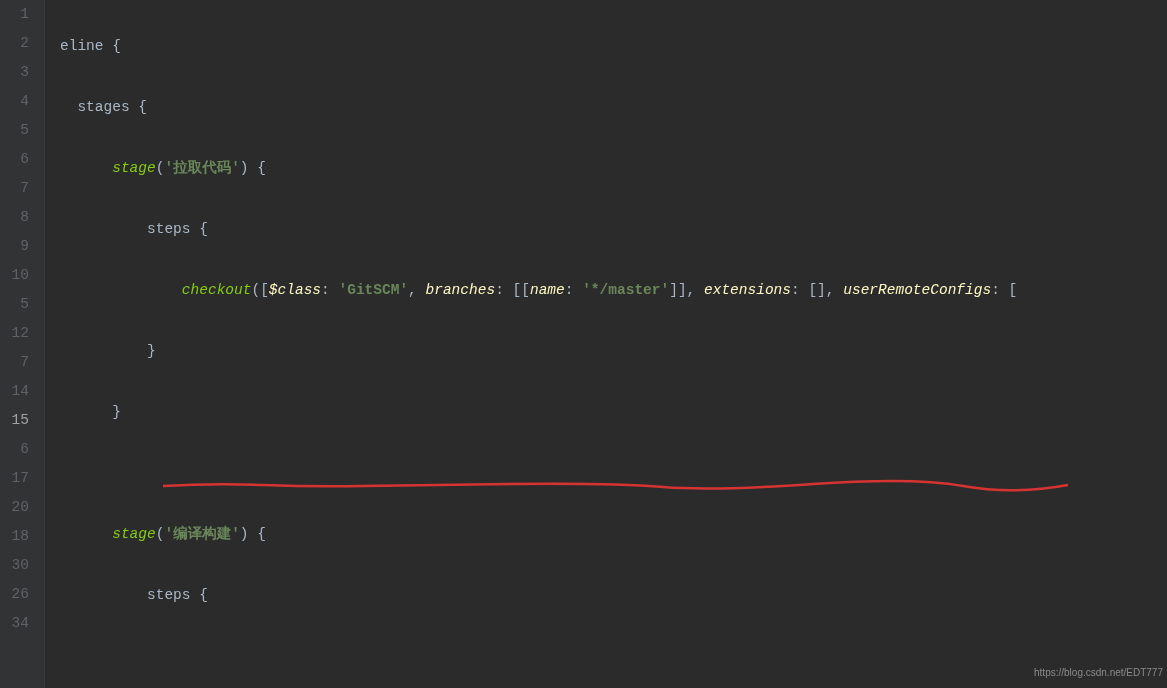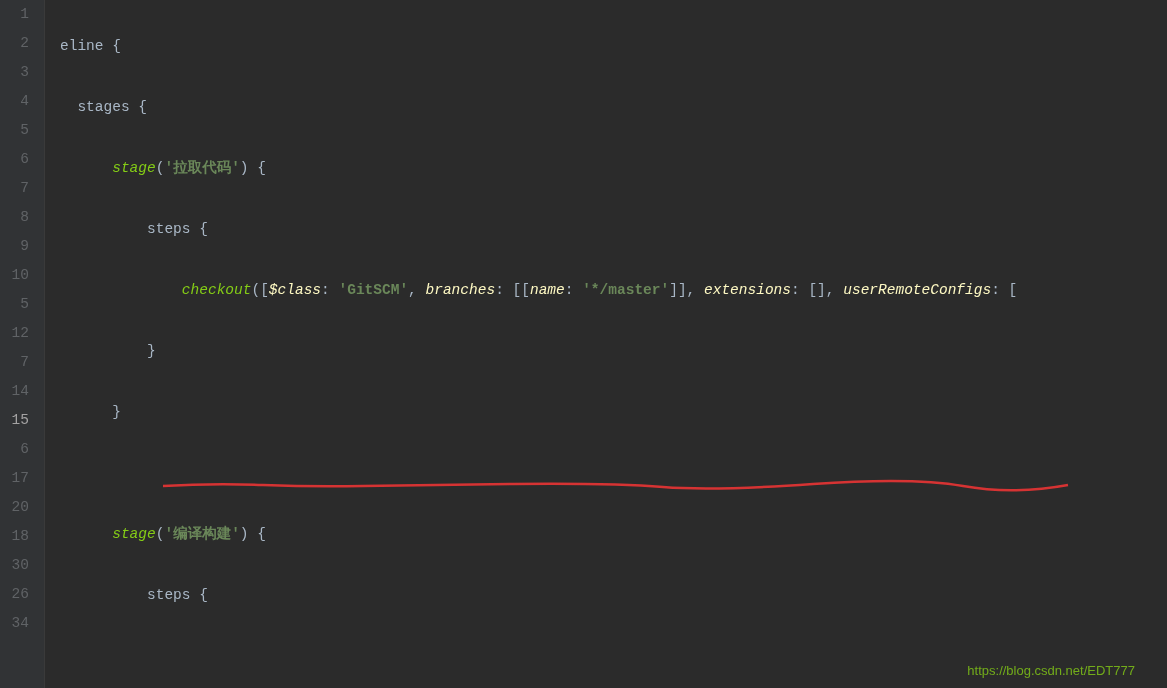--- a/index.html
+++ b/index.html
@@ -41,24 +41,24 @@
       height: 29px;
       line-height: 29px;
       position: relative;
     }
     .fn { color: #84cc16; font-style: italic; }
     .str { color: #6a8759; font-weight: bold; }
     .prop { font-style: italic; color: #fef9c3; }
     .watermark {
       position: absolute;
       bottom: 10px;
-      right: 32px;
-      color: #84cc16;
+      right: 4px;
+      color: #a3a3a3;
       font-family: Arial, sans-serif;
-      font-size: 13px;
+      font-size: 10px;
       opacity: 0.8;
     }
     .scp-underline {
       position: absolute;
       left: 163px;
       top: 479px;
       width: 905px;
       height: 3px;
       pointer-events: none;
     }

